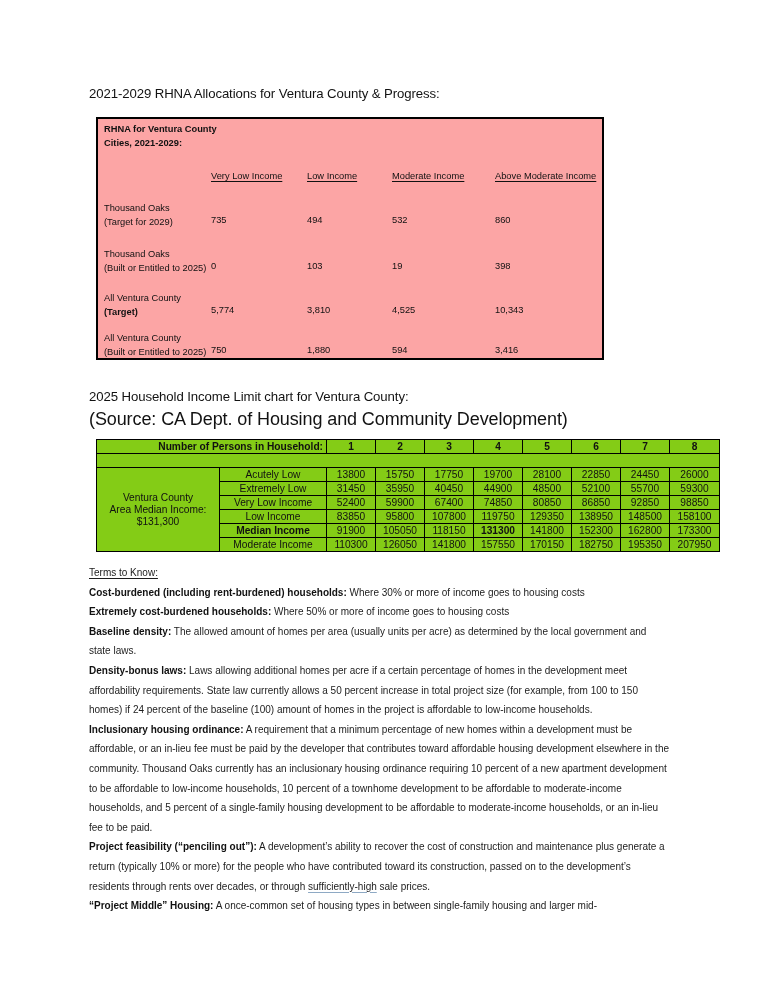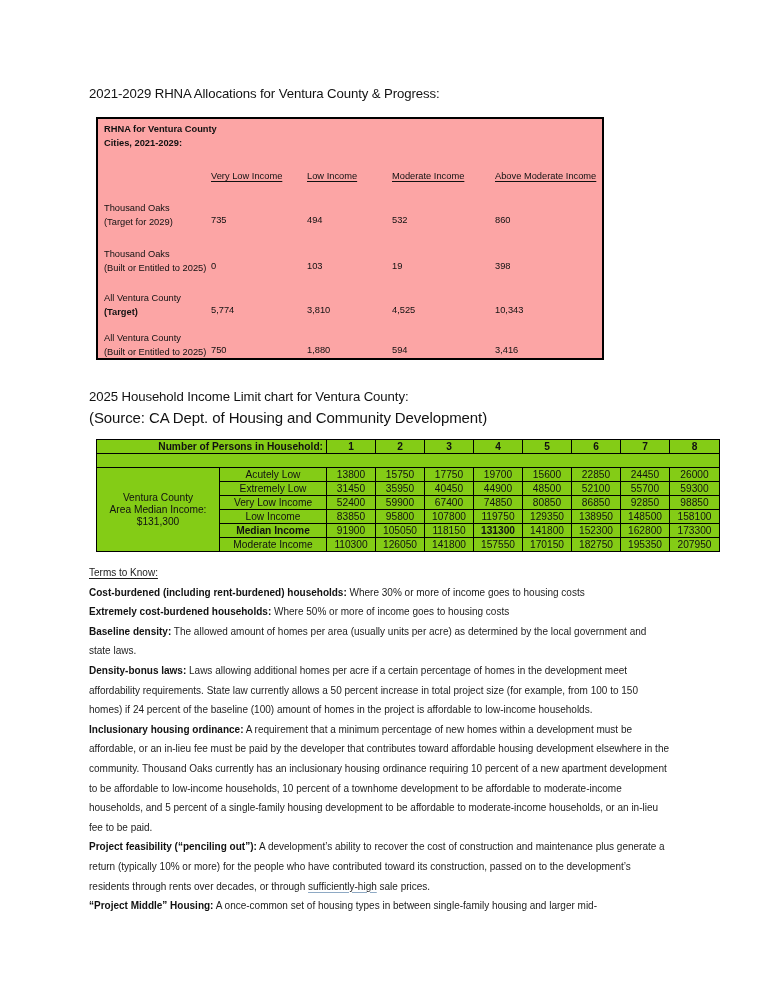--- a/index.html
+++ b/index.html
@@ -28,21 +28,21 @@
     position: absolute;
     left: 89px;
     font-size: 13.2px;
     font-weight: 400;
     letter-spacing: -0.1px;
     color: #121212;
     white-space: nowrap;
   }
   #rhna-title { top: 86px; }
   #income-title { top: 389px; }
-  #income-source { top: 409px; font-size: 15px; }
+  #income-source { top: 409px; font-size: 18px; }
 
   
   #rhna-table {
     position: absolute;
     left: 96px;
     top: 117px;
     width: 508px;
     height: 243px;
     border: 2px solid #000;
     box-sizing: border-box;
@@ -242,21 +242,21 @@
           <td class="ami" rowspan="6">
             <div>Ventura County</div>
             <div>Area Median Income:</div>
             <div>$131,300</div>
           </td>
           <td class="cat">Acutely Low</td>
           <td class="val">13800</td>
           <td class="val">15750</td>
           <td class="val">17750</td>
           <td class="val">19700</td>
-          <td class="val">15600</td>
+          <td class="val">28100</td>
           <td class="val">22850</td>
           <td class="val">24450</td>
           <td class="val">26000</td>
         </tr>
 
         <tr>
           <td class="cat">Extremely Low</td>
           <td class="val">31450</td>
           <td class="val">35950</td>
           <td class="val">40450</td>

